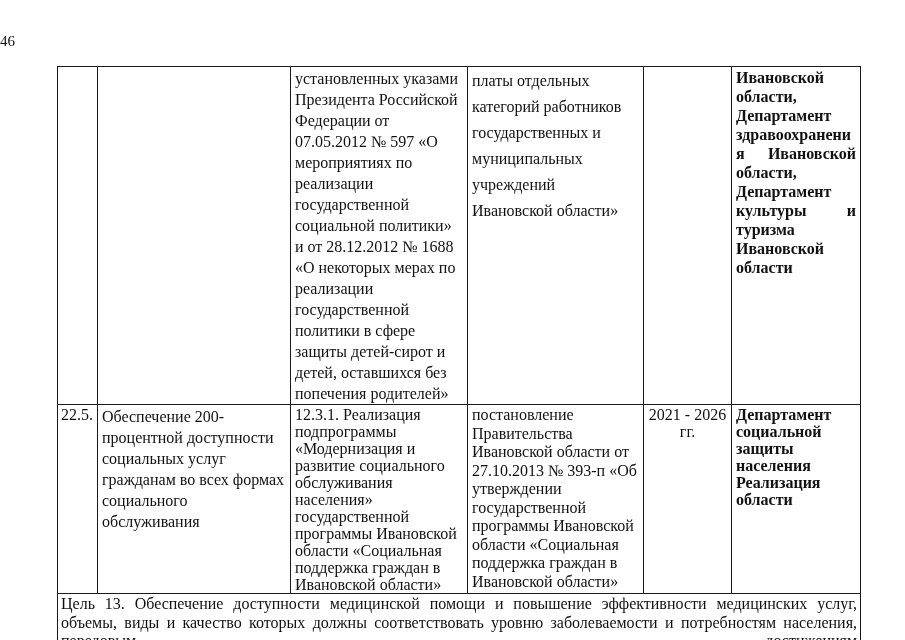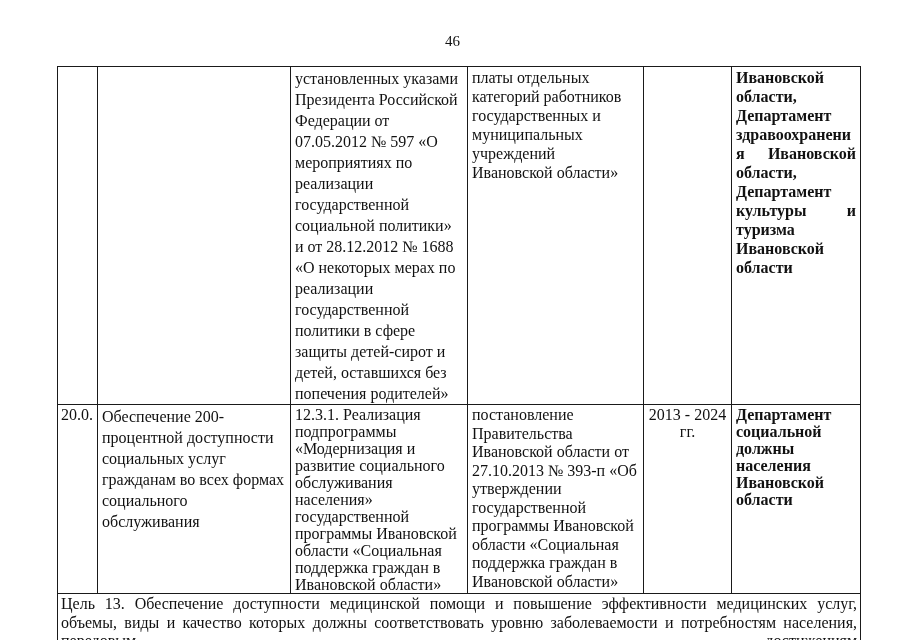--- a/index.html
+++ b/index.html
@@ -9,21 +9,20 @@
     font-family: "Liberation Serif", "DejaVu Serif", serif;
     font-size: 16px;
     color: #111111;
   }
   body { position: relative; overflow: hidden; }
 
   .page-number {
     position: absolute;
     top: 33px; left: 0;
     width: 905px;
-    text-align: center;
     font-size: 15px;
   }
 
   table.doc-table {
     position: absolute;
     left: 57px; top: 66px;
     width: 803px;
     border-collapse: collapse;
     table-layout: fixed;
   }
@@ -33,21 +32,21 @@
     padding: 1px 4px 0 4px;
     line-height: 21px;
     word-wrap: break-word;
   }
 
   tr.row-cont td  { height: 262px; }
   tr.row-123 td   { height: 189px; line-height: 17px; }
   tr.row-123 td.c-obj { line-height: 21px; }
 
   td.c-num    { padding: 1px 2px 0 3px; }
-  td.c-legal  { line-height: 19px; }
+  td.c-legal  { line-height: 26px; }
   tr.row-123 td.c-legal { line-height: 18.5px; }
   td.c-period { text-align: center; padding: 1px 2px 0 2px; }
   td.c-exec   { line-height: 19px; text-align: justify; font-weight: bold; }
 
   tr.row-goal td {
     height: 39px;
     line-height: 18.5px;
     text-align: justify;
     text-align-last: justify;
     padding: 1px 3px 0 3px;
@@ -70,24 +69,24 @@
   <tbody>
     <tr class="row-cont">
       <td class="c-num"></td>
       <td class="c-obj"></td>
       <td class="c-measure">установленных указами Президента Российской Федерации от 07.05.2012 № 597 «О мероприятиях по реализации государственной социальной политики» и от 28.12.2012 № 1688 «О некоторых мерах по реализации государственной политики в сфере защиты детей-сирот и детей, оставшихся без попечения родителей»</td>
       <td class="c-legal">платы отдельных категорий работников государственных и муниципальных учреждений Ивановской области»</td>
       <td class="c-period"></td>
       <td class="c-exec">Ивановской области, Департамент здравоохранения Ивановской области, Департамент культуры и туризма Ивановской области</td>
     </tr>
     <tr class="row-123">
-      <td class="c-num">20.0.</td>
+      <td class="c-num">22.5.</td>
       <td class="c-obj">Обеспечение 200-процентной доступности социальных услуг гражданам во всех формах социального обслуживания</td>
       <td class="c-measure">12.3.1. Реализация подпрограммы «Модернизация и развитие социального обслуживания населения» государственной программы Ивановской области «Социальная поддержка граждан в Ивановской области»</td>
       <td class="c-legal">постановление Правительства Ивановской области от 27.10.2013 № 393-п «Об утверждении государственной программы Ивановской области «Социальная поддержка граждан в Ивановской области»</td>
-      <td class="c-period">2013 - 2024 гг.</td>
-      <td class="c-exec">Департамент социальной должны населения Ивановской области</td>
+      <td class="c-period">2021 - 2026 гг.</td>
+      <td class="c-exec">Департамент социальной защиты населения Реализация области</td>
     </tr>
     <tr class="row-goal">
       <td colspan="6" class="c-goal">Цель 13. Обеспечение доступности медицинской помощи и повышение эффективности медицинских услуг, объемы, виды и качество которых должны соответствовать уровню заболеваемости и потребностям населения, передовым достижениям</td>
     </tr>
   </tbody>
 </table>
 
 </body></html>

